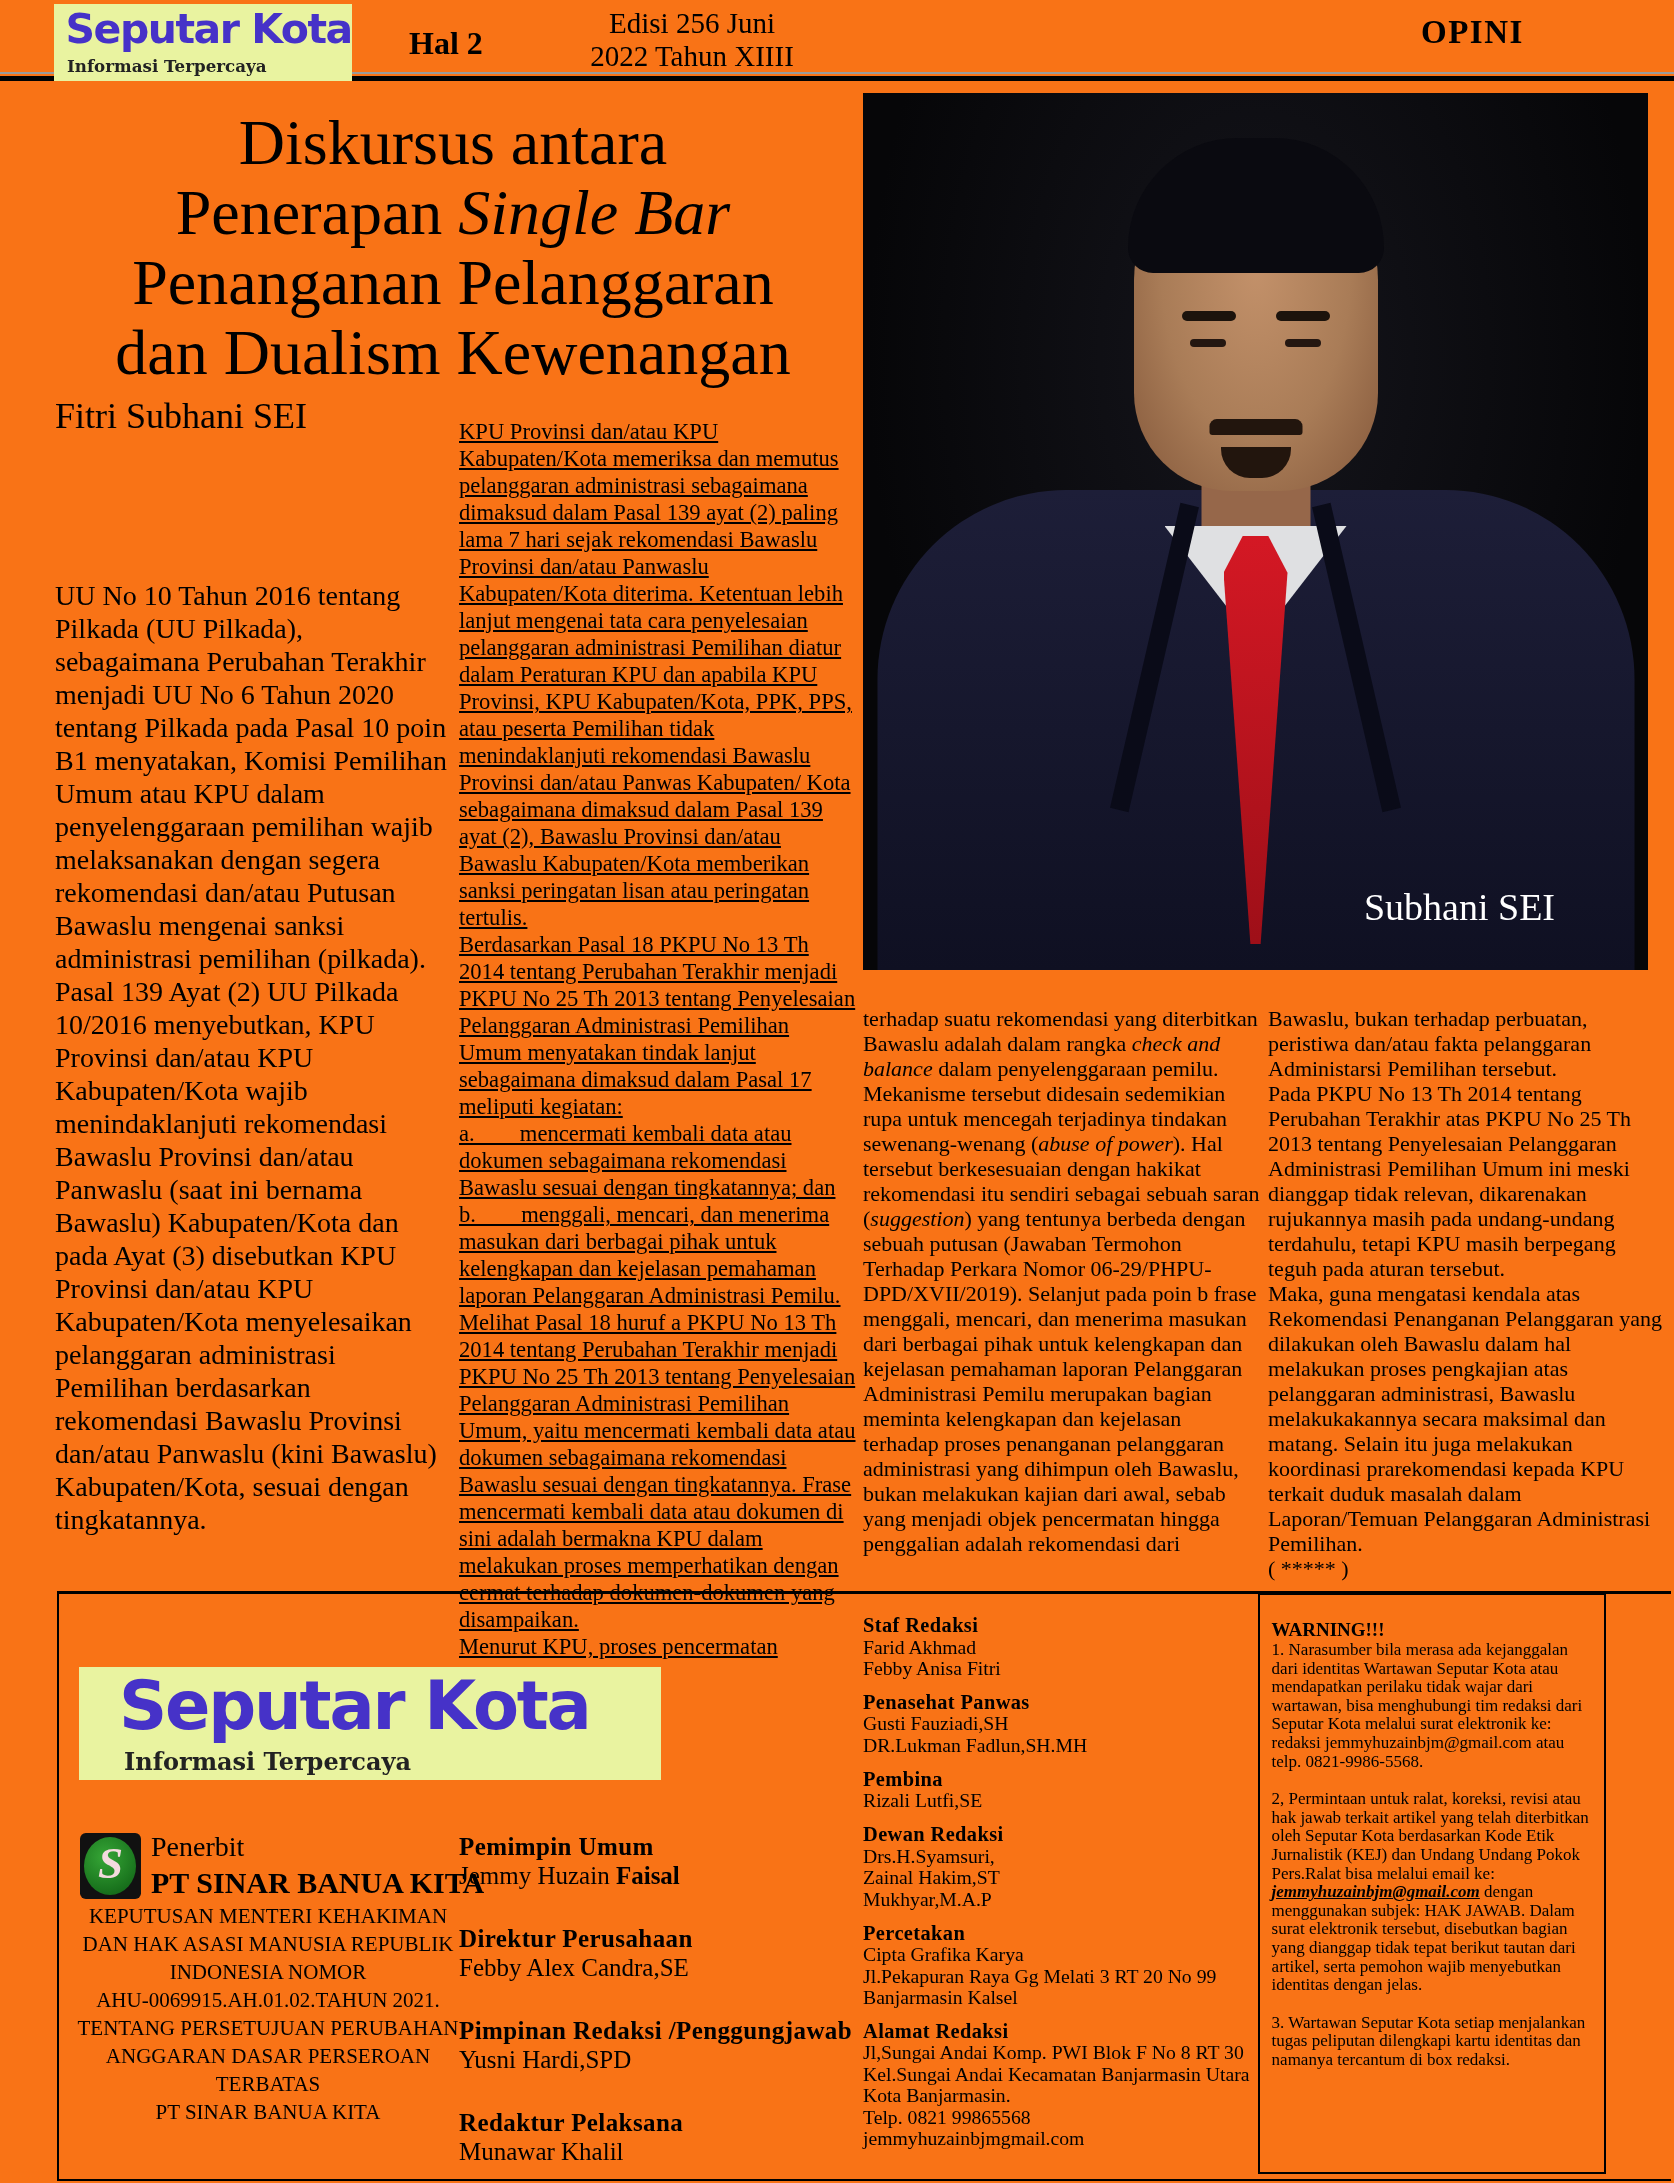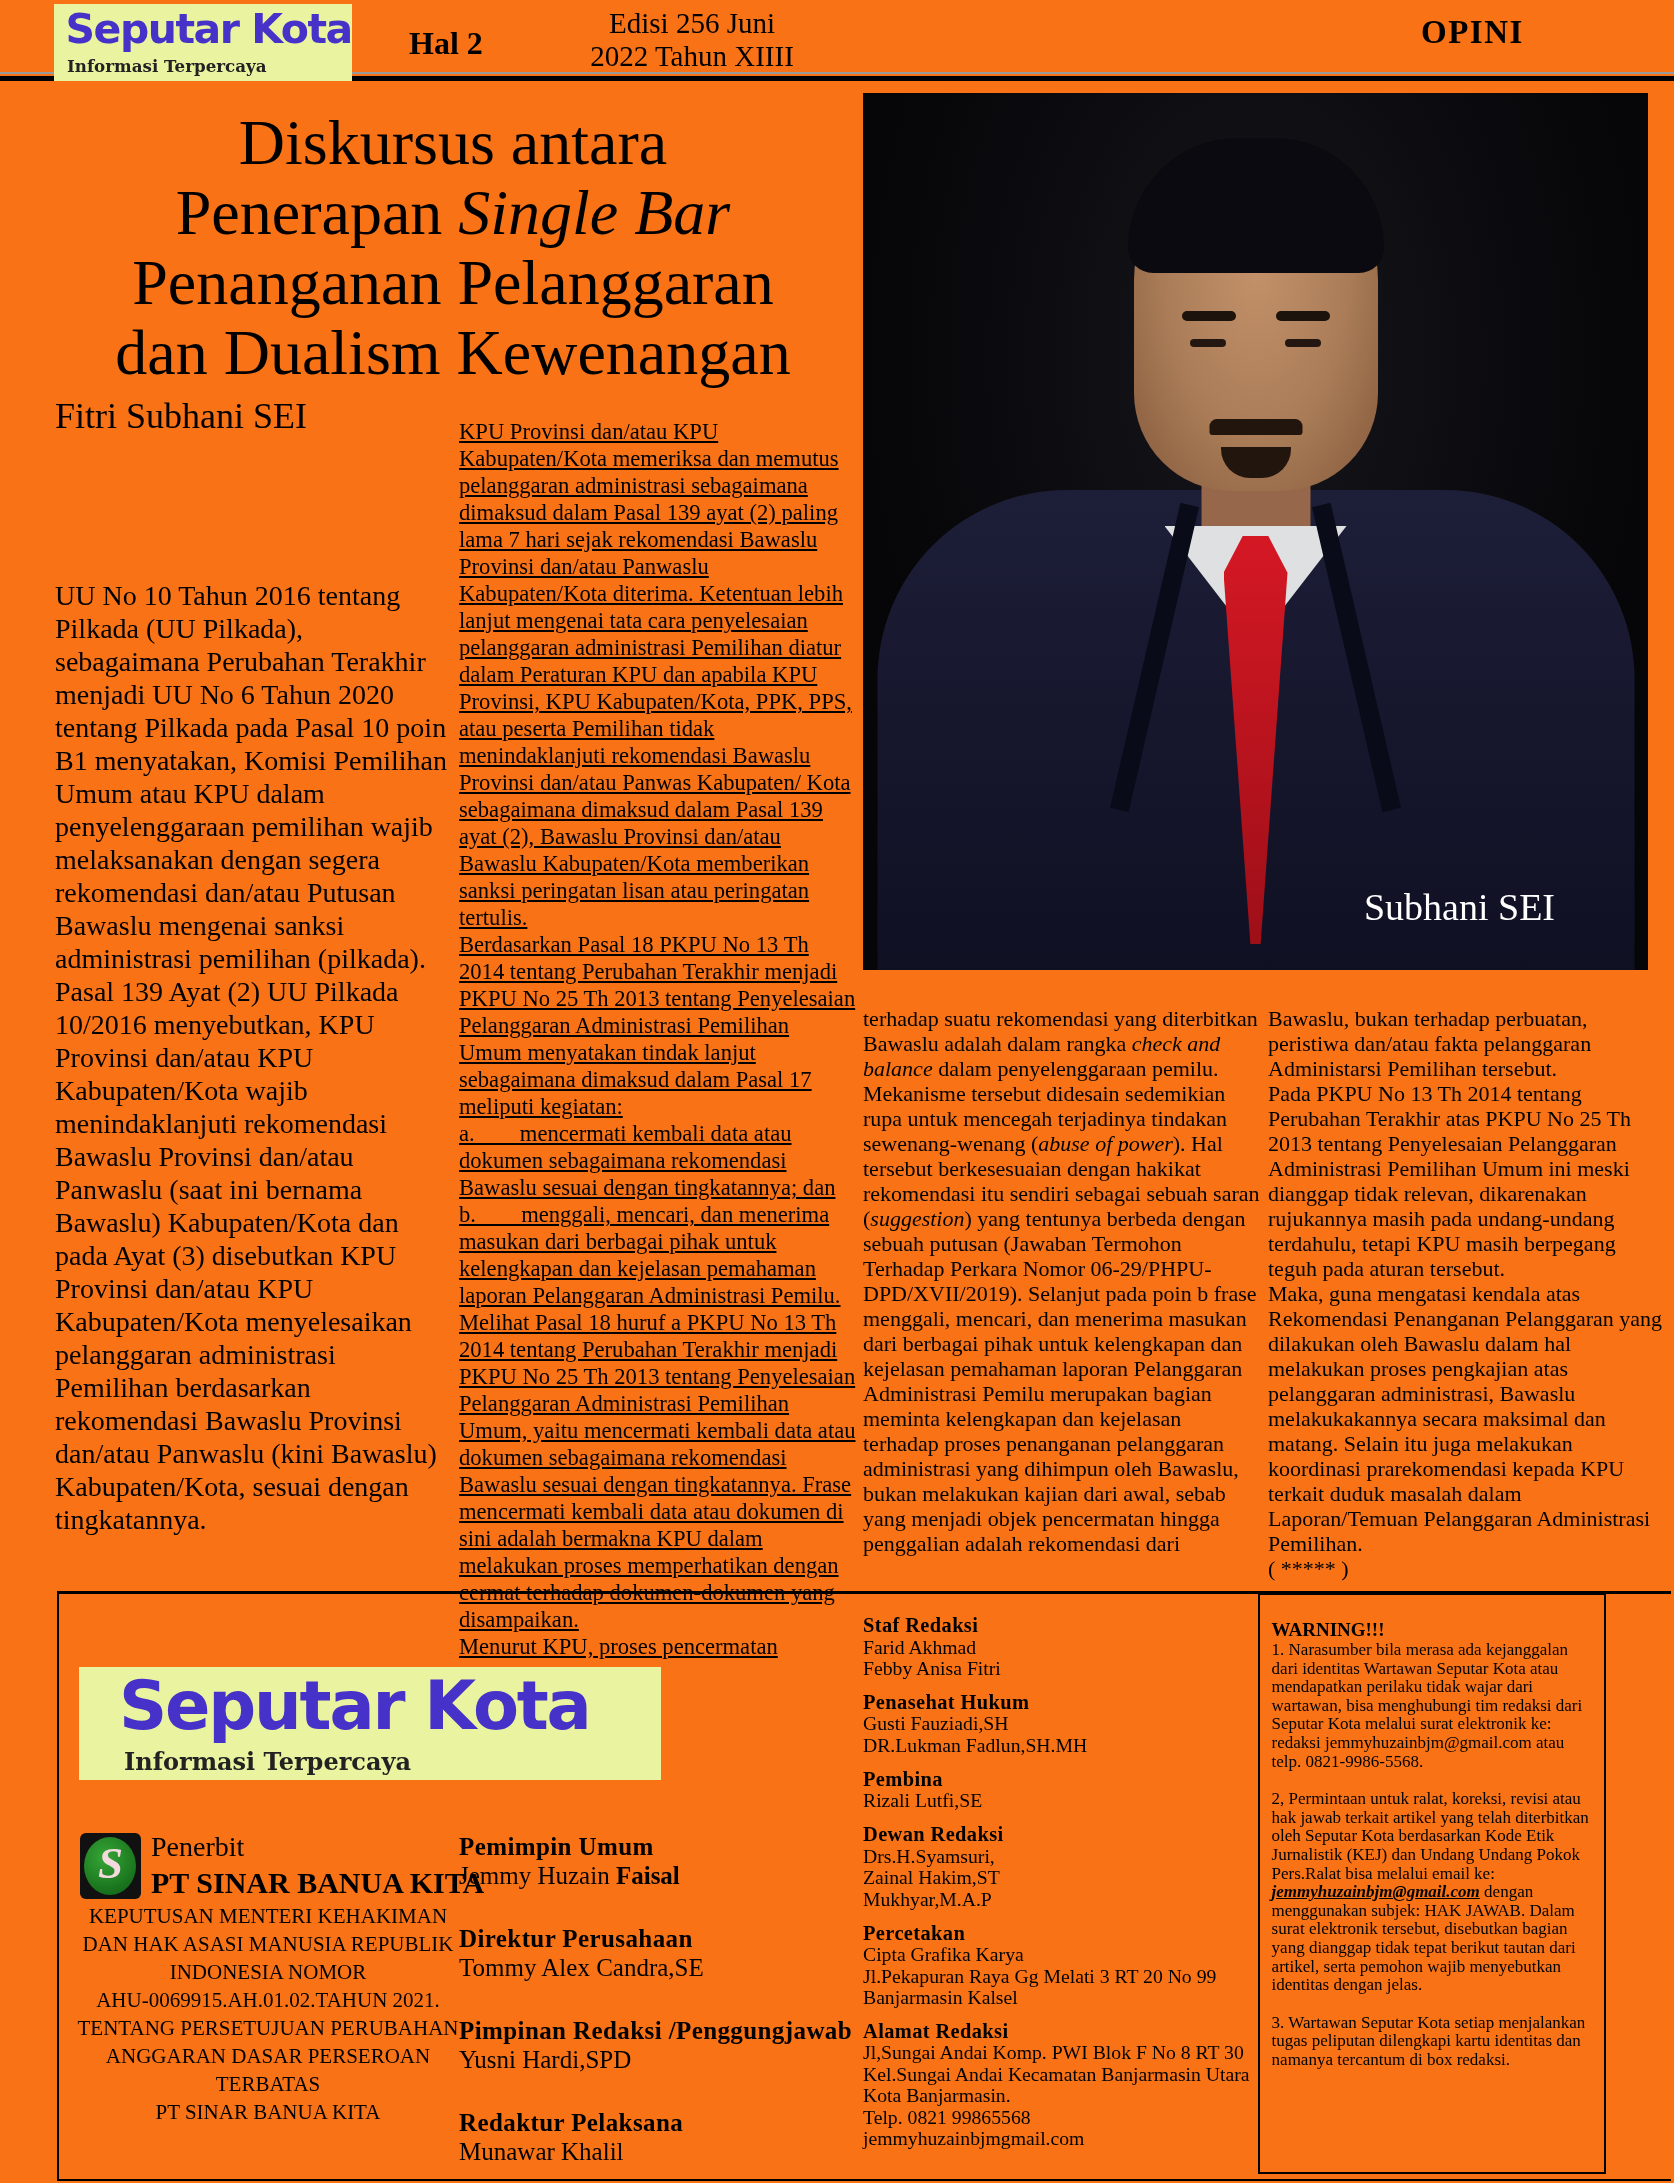--- a/index.html
+++ b/index.html
@@ -187,40 +187,40 @@
     <div>PT SINAR BANUA KITA</div>
   </div>
 
   <div class="staff-mid">
     <div class="sec">
       <div class="t">Pemimpin Umum</div>
       <div><span>Jemmy Huzain </span><span style="font-weight: bold;">Faisal</span></div>
     </div>
     <div class="sec">
       <div class="t">Direktur Perusahaan</div>
-      <div>Tommy Alex Candra,SE</div>
+      <div>Febby Alex Candra,SE</div>
     </div>
     <div class="sec">
       <div class="t">Pimpinan Redaksi /Penggungjawab</div>
       <div>Yusni Hardi,SPD</div>
     </div>
     <div class="sec">
       <div class="t">Redaktur Pelaksana</div>
       <div>Munawar Khalil</div>
     </div>
   </div>
 
   <div class="staff-right">
     <div class="sec">
       <div class="t">Staf Redaksi</div>
       <div>Farid Akhmad</div>
       <div>Febby Anisa Fitri</div>
     </div>
     <div class="sec">
-      <div class="t">Penasehat Hukum</div>
+      <div class="t">Penasehat Panwas</div>
       <div>Gusti Fauziadi,SH</div>
       <div>DR.Lukman Fadlun,SH.MH</div>
     </div>
     <div class="sec">
       <div class="t">Pembina</div>
       <div>Rizali Lutfi,SE</div>
     </div>
     <div class="sec">
       <div class="t">Dewan Redaksi</div>
       <div>Drs.H.Syamsuri,</div>

